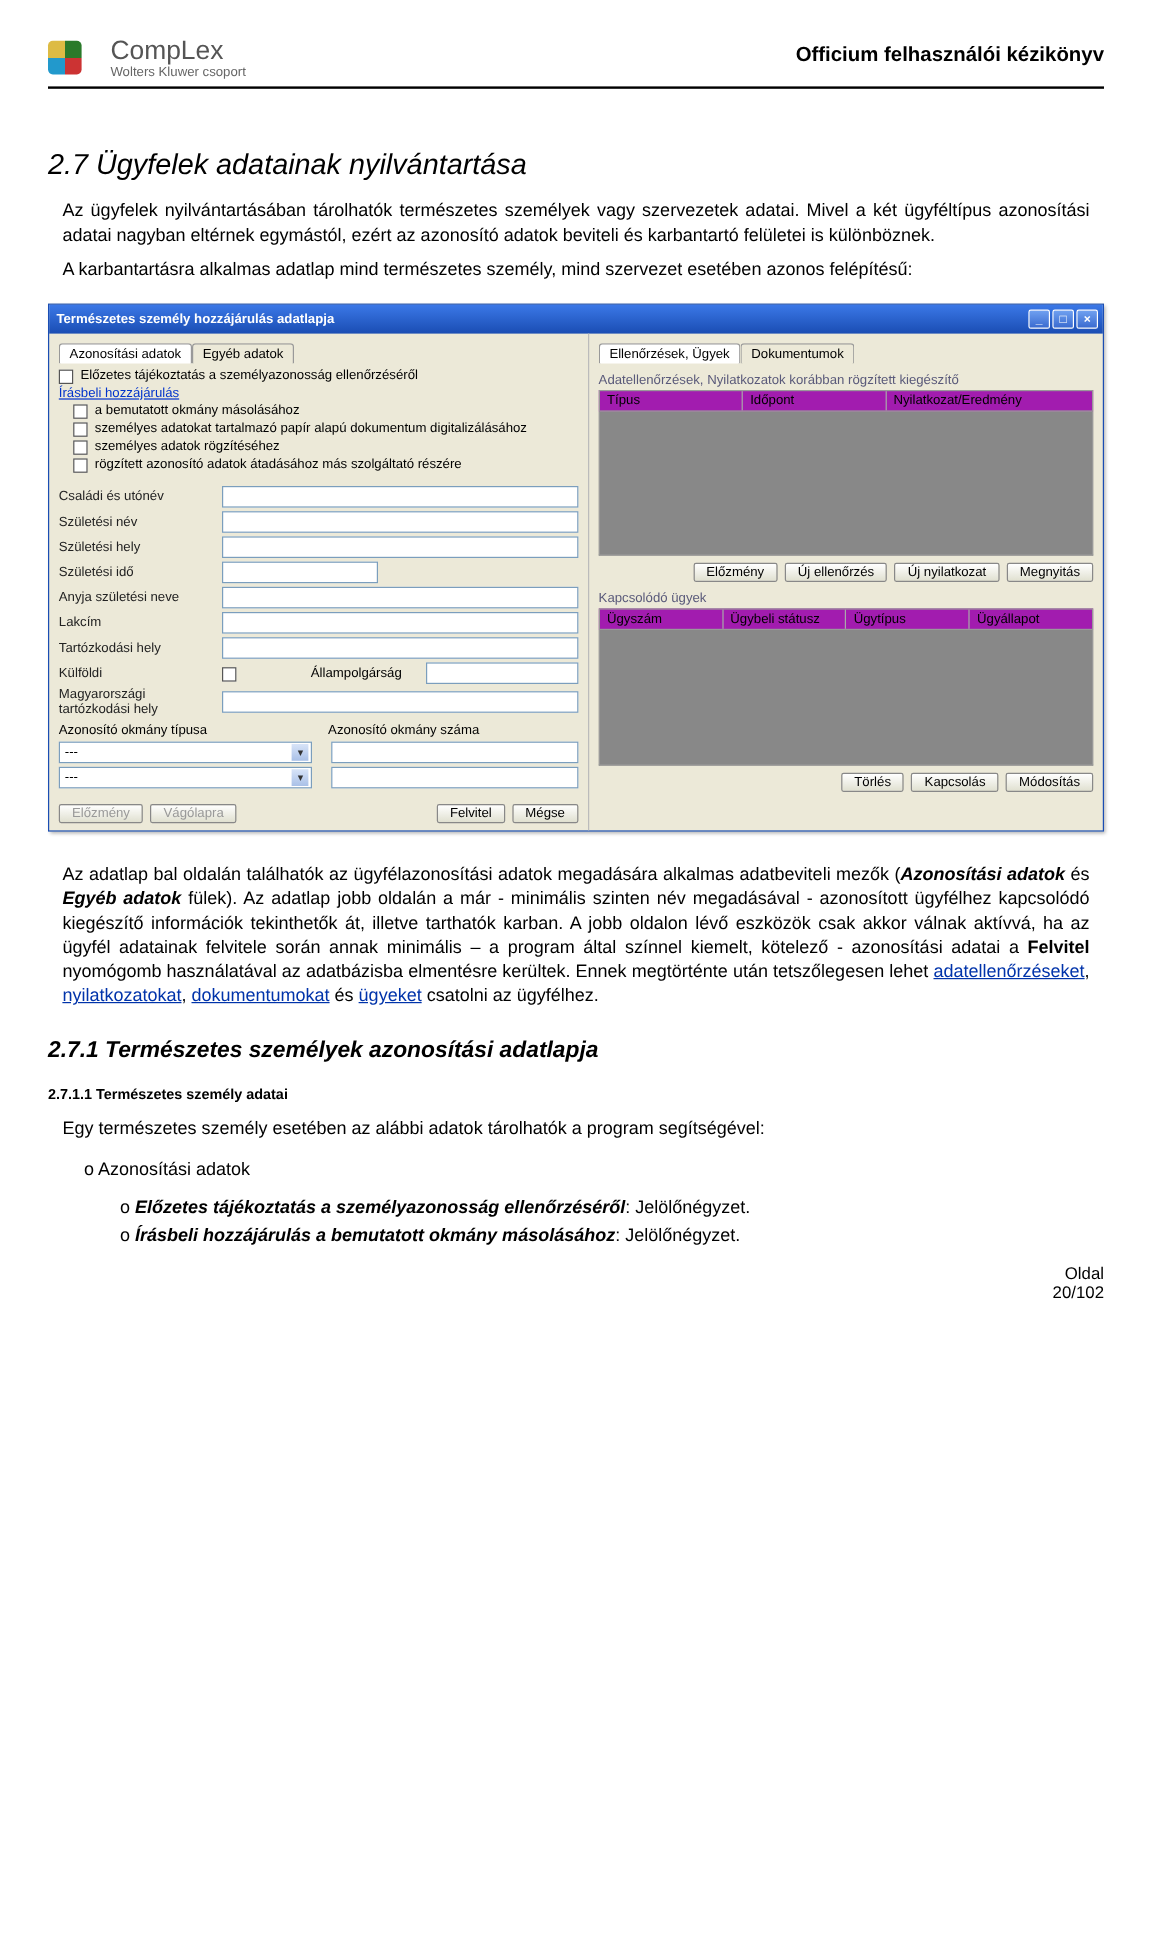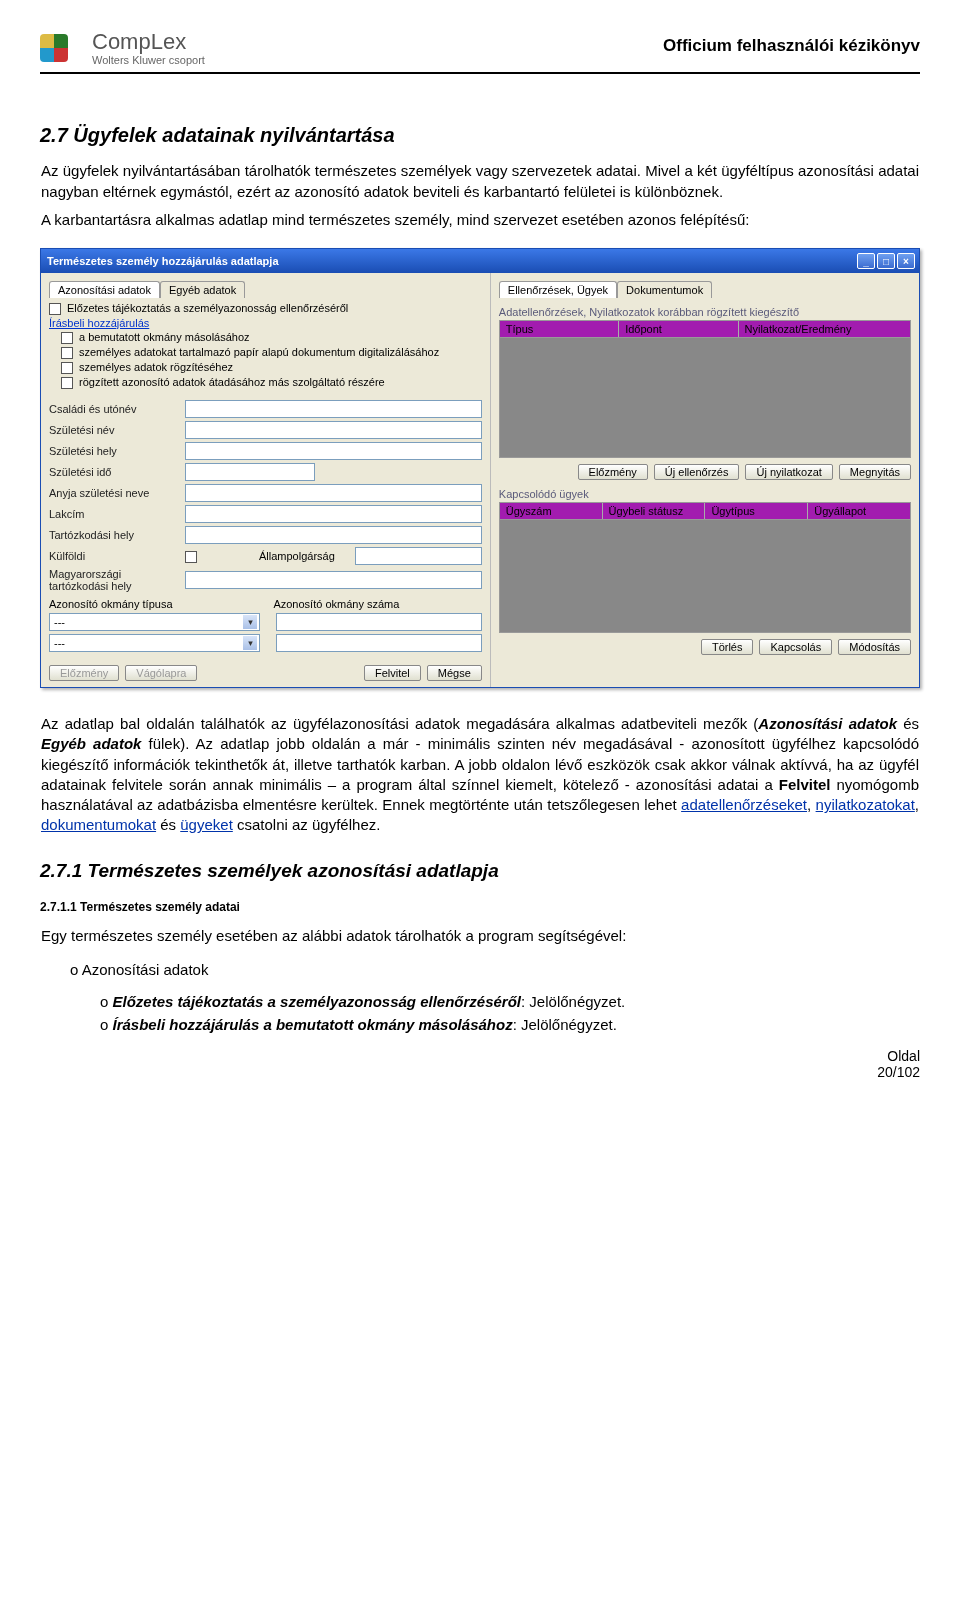--- a/index.html
+++ b/index.html
@@ -24,24 +24,24 @@
   .logo-icon {
     width: 28px; height: 28px;
     background: conic-gradient(#2a7a2a 0 90deg,#c33 90deg 180deg,#29c 180deg 270deg,#db4 270deg 360deg);
     border-radius: 4px;
   }
   .logo-text { line-height: 1.1; }
   .logo-main { font-size: 22px; color: #555; }
   .logo-sub { font-size: 11px; color: #666; }
   .header-title { font-weight: bold; font-size: 17px; margin-top: 6px; }
 
-  h2.sec-title { font-size: 20px; font-style: italic; font-weight: bold; margin: 20px 0 14px; }
+  h2.sec-title { font-size: 24px; font-style: italic; font-weight: normal; margin: 20px 0 14px; }
   h3.sub-title { font-size: 19px; font-style: italic; font-weight: bold; margin: 24px 0 14px; }
   h4.subsub-title { font-size: 12px; font-weight: bold; margin: 18px 0 12px; }
-  p { margin: 8px 1px; text-align: justify; line-height: 1.35; }
+  p { margin: 8px 12px; text-align: justify; line-height: 1.35; }
   .bolded { font-weight: bold; font-style: italic; }
   .link { color: #0033aa; text-decoration: underline; }
   ul.bullets { list-style: none; padding-left: 30px; }
   ul.bullets li { margin: 6px 0; }
   ul.bullets li::before { content: "o "; }
   ul.sub { padding-left: 60px; }
 
   
   .win {
     border: 1px solid #1a4db3;

